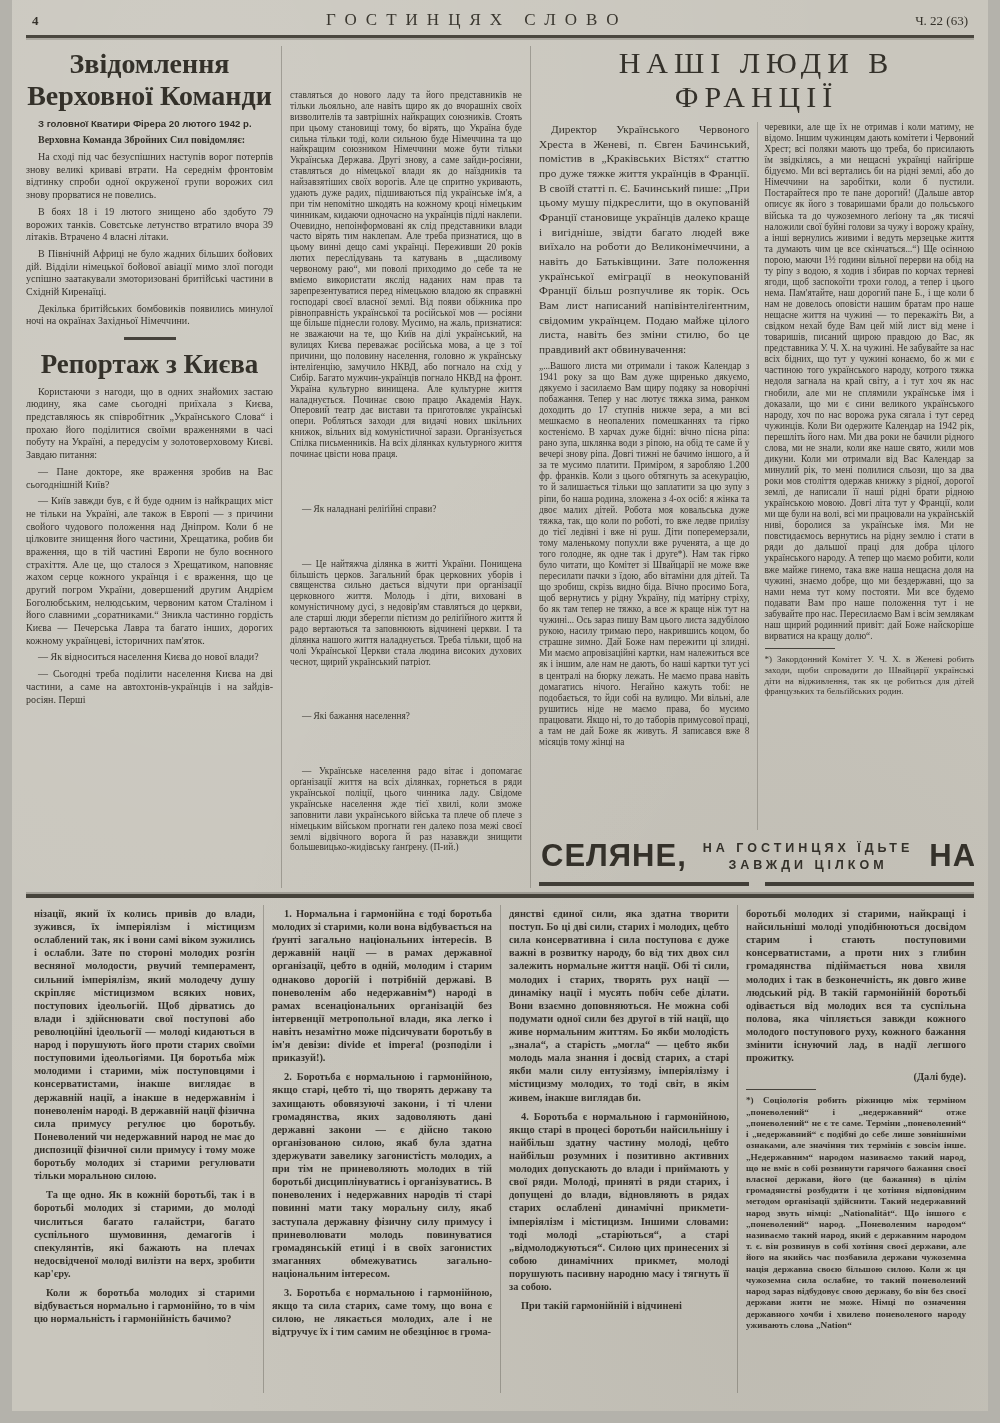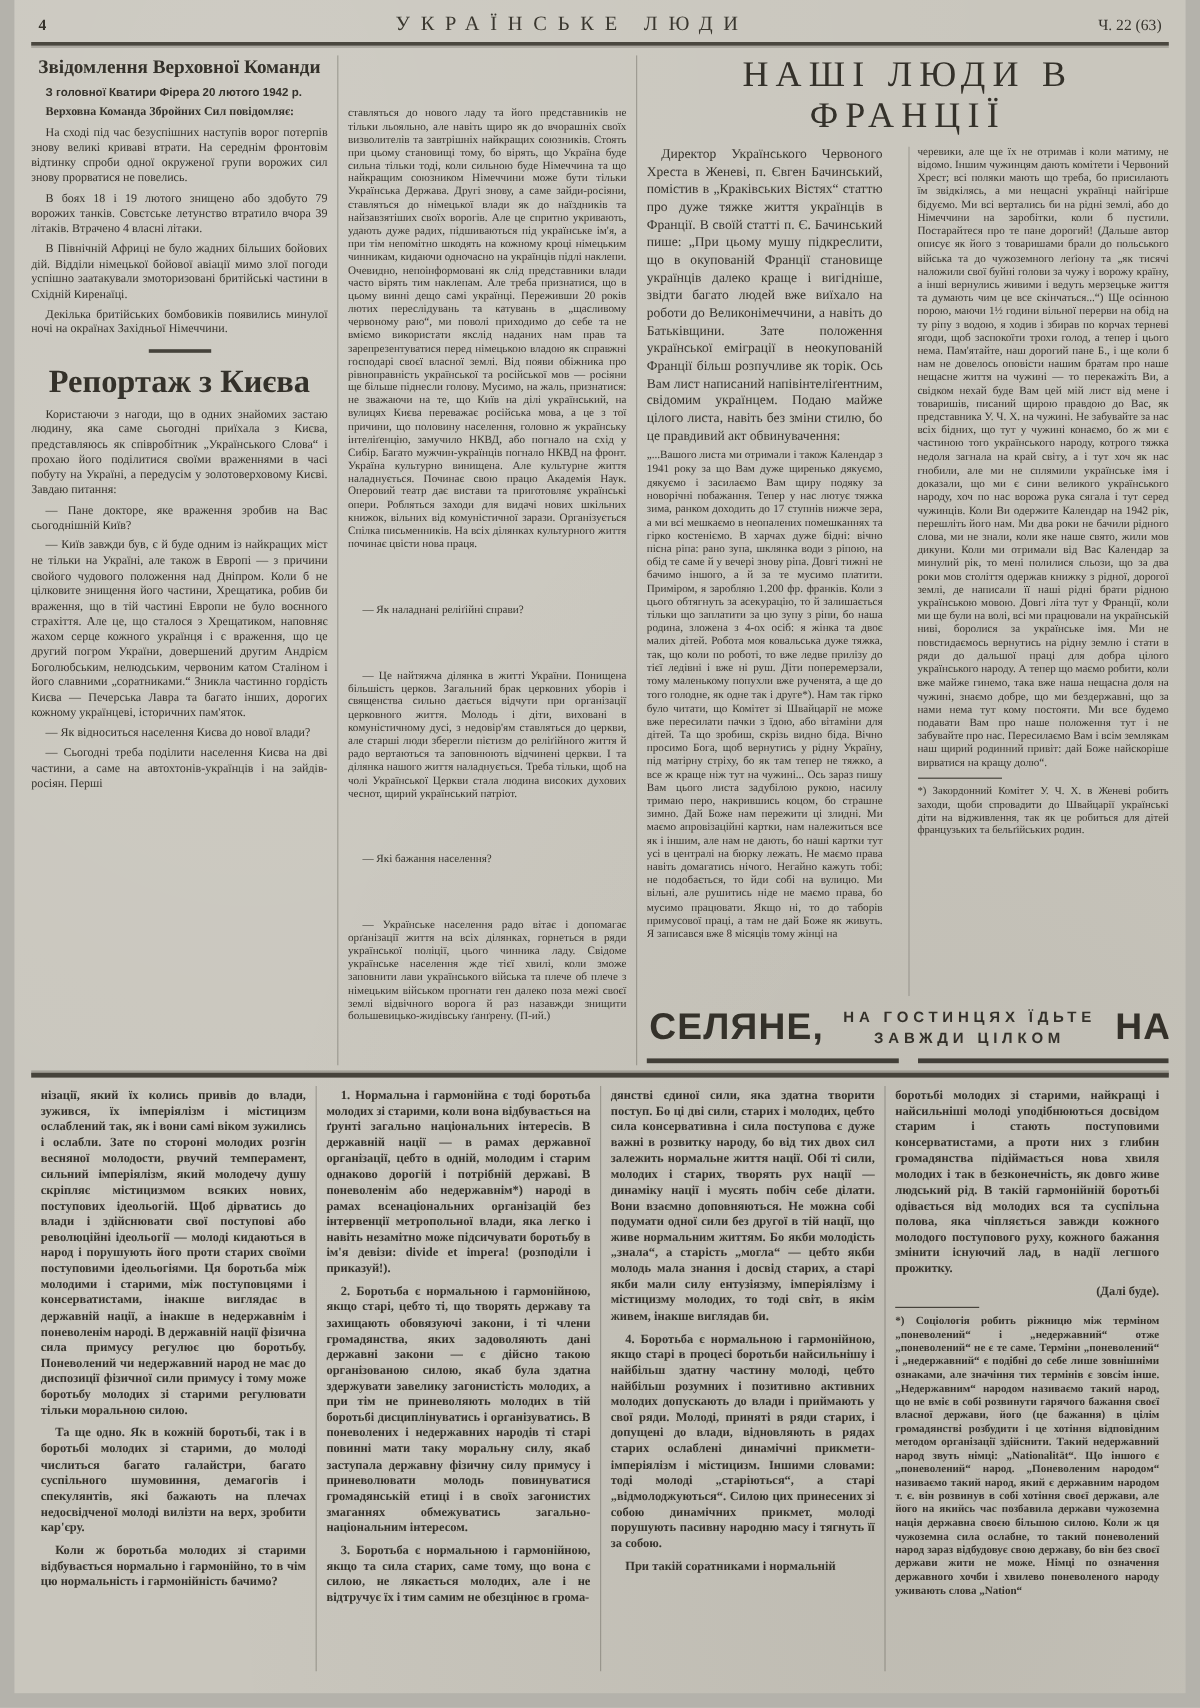--- a/index.html
+++ b/index.html
@@ -25,25 +25,25 @@
   .pgnum{font-size:13px;font-weight:bold;}
   .nptitle{font-size:17px;letter-spacing:9px;font-weight:500;margin:0;color:#3a372f;}
   .issue{font-size:13px;}
   .rule-heavy{height:3px;background:#4a473f;box-shadow:0 2px 0 rgba(74,71,63,.25);}
   
   .top{display:flex;height:842px;margin-top:8px;overflow:hidden;}
   .colA{width:247px;overflow:hidden;padding-right:8px;}
   .colB{width:232px;overflow:hidden;padding:0 8px;border-left:1px solid rgba(74,71,63,.35);}
   .colC{flex:1;display:flex;flex-direction:column;overflow:hidden;padding-left:8px;border-left:1px solid rgba(74,71,63,.35);}
   .subcols{flex:1;display:flex;overflow:hidden;}
-  .sub1{width:50%;overflow:hidden;padding-right:21px;box-sizing:border-box;font-family:Liberation Serif, serif;}
+  .sub1{width:50%;overflow:hidden;padding-right:7px;box-sizing:border-box;font-family:Liberation Serif, serif;}
   .sub2{width:50%;overflow:hidden;padding-left:7px;box-sizing:border-box;border-left:1px solid rgba(74,71,63,.3);}
   
   h2{margin:2px 0 6px 0;text-align:center;color:#34312a;}
-  .h-zvid{font-size:16px;line-height:1.15;font-weight:bold;}
+  .h-zvid{font-size:28px;line-height:1.15;font-weight:bold;}
   .h-rep{font-size:27px;line-height:1.1;font-weight:bold;margin-top:10px;}
   .h-francia{font-size:30px;letter-spacing:6px;font-weight:500;margin:0 0 8px 0;}
   .dateline{font-family:"Liberation Sans",sans-serif;font-size:9.6px;font-weight:bold;margin:0 0 5px 0;text-indent:12px;}
   .lead{font-weight:bold;}
   
   .para{margin:0 0 4px 0;text-indent:12px;text-align:justify;font-size:10px;line-height:1.28;}
   .colA .para{font-size:10px;line-height:1.27;}
   .colB .para{font-size:9.3px;line-height:1.17;margin-top:44px;}
   .sub1 .para,.sub2 .para{font-size:9.3px;line-height:1.19;}
   .intro .para{font-size:11.3px;line-height:1.3;}
@@ -68,21 +68,21 @@
   .bcol .para{font-size:10.4px;line-height:1.26;margin-bottom:6px;}
   .bcol .fnp{font-size:9.2px;line-height:1.22;}
 </style>
 </head>
 <body>
 
 <div class="page">
 
   <header class="masthead">
     <span class="pgnum">4</span>
-    <h1 class="nptitle">УКРАЇНСЬКЕ ЛЮДИ</h1>
+    <h1 class="nptitle">ГОСТИНЦЯХ СЛОВО</h1>
     <span class="issue">Ч. 22 (63)</span>
   </header>
   <div class="rule-heavy"></div>
 
   <section class="top">
 
     <div class="colA">
       <article>
         <h2 class="h-zvid">Звідомлення Верховної Команди</h2>
         <p class="dateline">З головної Кватири Фірера 20 лютого 1942 р.</p>
@@ -163,21 +163,21 @@
         <p class="para">Коли ж боротьба молодих зі старими відбувається нормально і гармонійно, то в чім цю нормальність і гармонійність бачимо?</p>
       </div>
     <div class="bcol">
         <p class="para">1. Нормальна і гармонійна є тоді боротьба молодих зі старими, коли вона відбувається на ґрунті загально національних інтересів. В державній нації — в рамах державної організації, цебто в одній, молодим і старим однаково дорогій і потрібній державі. В поневоленім або недержавнім*) народі в рамах всенаціональних організацій без інтервенції метропольної влади, яка легко і навіть незамітно може підсичувати боротьбу в ім'я девізи: divide et impera! (розподіли і приказуй!).</p>
         <p class="para">2. Боротьба є нормальною і гармонійною, якщо старі, цебто ті, що творять державу та захищають обовязуючі закони, і ті члени громадянства, яких задоволяють дані державні закони — є дійсно такою організованою силою, якаб була здатна здержувати завелику загонистість молодих, а при тім не приневоляють молодих в тій боротьбі дисциплінуватись і організуватись. В поневолених і недержавних народів ті старі повинні мати таку моральну силу, якаб заступала державну фізичну силу примусу і приневолювати молодь повинуватися громадянській етиці і в своїх загонистих змаганнях обмежуватись загально-національним інтересом.</p>
         <p class="para">3. Боротьба є нормальною і гармонійною, якщо та сила старих, саме тому, що вона є силою, не лякається молодих, але і не відтручує їх і тим самим не обезцінює в грома-</p>
       </div>
     <div class="bcol">
         <p class="para noindent">дянстві єдиної сили, яка здатна творити поступ. Бо ці дві сили, старих і молодих, цебто сила консервативна і сила поступова є дуже важні в розвитку народу, бо від тих двох сил залежить нормальне життя нації. Обі ті сили, молодих і старих, творять рух нації — динаміку нації і мусять побіч себе ділати. Вони взаємно доповняються. Не можна собі подумати одної сили без другої в тій нації, що живе нормальним життям. Бо якби молодість „знала“, а старість „могла“ — цебто якби молодь мала знання і досвід старих, а старі якби мали силу ентузіязму, імперіялізму і містицизму молодих, то тоді світ, в якім живем, інакше виглядав би.</p>
         <p class="para">4. Боротьба є нормальною і гармонійною, якщо старі в процесі боротьби найсильнішу і найбільш здатну частину молоді, цебто найбільш розумних і позитивно активних молодих допускають до влади і приймають у свої ряди. Молоді, приняті в ряди старих, і допущені до влади, відновляють в рядах старих ослаблені динамічні прикмети-імперіялізм і містицизм. Іншими словами: тоді молоді „старіються“, а старі „відмолоджуються“. Силою цих принесених зі собою динамічних прикмет, молоді порушують пасивну народню масу і тягнуть її за собою.</p>
-        <p class="para">При такій соратниками і нормальній</p>
+        <p class="para">При такій гармонійній і відчинені</p>
       </div>
     <div class="bcol">
       <div>
           <p class="para noindent">боротьбі молодих зі старими, найкращі і найсильніші молоді уподібнюються досвідом старим і стають поступовими консерватистами, а проти них з глибин громадянства підіймається нова хвиля молодих і так в безконечність, як довго живе людський рід. В такій гармонійній боротьбі одівається від молодих вся та суспільна полова, яка чіпляється завжди кожного молодого поступового руху, кожного бажання змінити існуючий лад, в надії легшого прожитку.</p>
           <p class="para tright">(Далі буде).</p>
         </div>
       <div class="fnrule"></div>
       <div>
           <p class="para noindent fnp">*) Соціологія робить ріжницю між терміном „поневолений“ і „недержавний“ отже „поневолений“ не є те саме. Терміни „поневолений“ і „недержавний“ є подібні до себе лише зовнішніми ознаками, але значіння тих термінів є зовсім інше. „Недержавним“ народом називаємо такий народ, що не вміє в собі розвинути гарячого бажання своєї власної держави, його (це бажання) в цілім громадянстві розбудити і це хотіння відповідним методом організації здійснити. Такий недержавний народ звуть німці: „Nationalität“. Що іншого є „поневолений“ народ. „Поневоленим народом“ називаємо такий народ, який є державним народом т. є. він розвинув в собі хотіння своєї держави, але його на якийсь час позбавила держави чужоземна нація державна своєю більшою силою. Коли ж ця чужоземна сила ослабне, то такий поневолений народ зараз відбудовує свою державу, бо він без своєї держави жити не може. Німці по означення державного хочби і хвилево поневоленого народу уживають слова „Nation“</p>
         </div>

